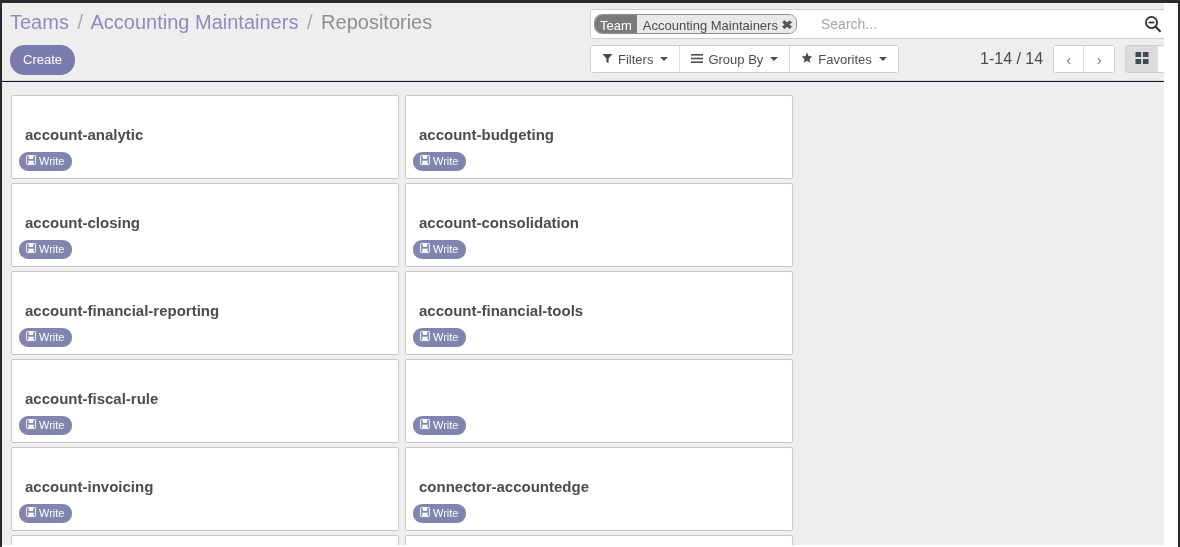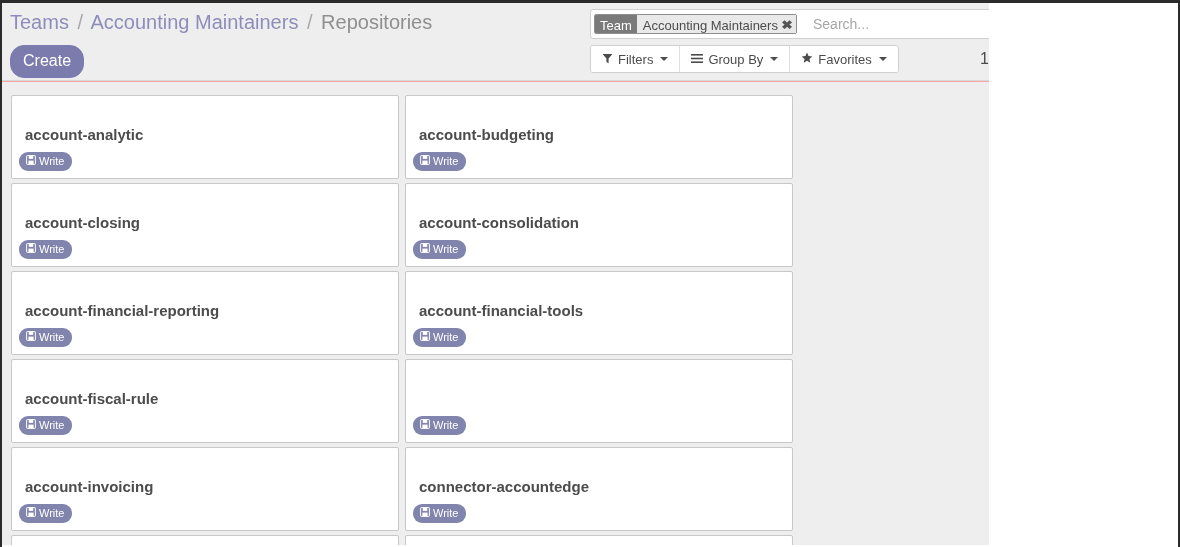--- a/index.html
+++ b/index.html
@@ -10,23 +10,23 @@
     font-family: "Liberation Sans", sans-serif;
   }
   body {
     background: #ffffff;
     border: 2px solid #2b2b2b;
     border-top-width: 3px;
     border-bottom-width: 0;
   }
   .page {
     position: relative;
-    width: 987px;
+    width: 1162px;
     height: 542px;
-    background: #fca5a5;
+    background: #0f172a;
     overflow: hidden;
     text-decoration: underline;
   }
 
   
   .control-panel {
     position: relative;
     height: 78px;
     background: #eeeeee;
     border-bottom: 1px solid #d8d8d8;
@@ -54,21 +54,21 @@
     color: #8f8f8f;
   }
 
   
   .create-btn {
     position: absolute;
     left: 8px; top: 42px;
     background: #7c7bad;
     border: 1px solid #7c7bad;
     color: #ffffff;
-    font-size: 16px;
+    font-size: 13px;
     line-height: 1;
     padding: 7px 12px 8px 12px;
     border-radius: 14px;
     cursor: pointer;
     font-family: "Liberation Sans", sans-serif;
   }
 
   
   .searchview {
     position: absolute;
@@ -78,21 +78,21 @@
     border: 1px solid #cfcfcf;
     border-radius: 3px;
     display: flex;
     align-items: center;
     padding: 0 4px 0 3px;
   }
   .facet {
     display: flex;
     align-items: stretch;
     height: 20px;
-    border-radius: 2px;
+    border-radius: 8px;
     overflow: hidden;
     font-size: 13px;
     flex: 0 0 auto;
     border: 1px solid #8f8f8f;
   }
   .facet-label {
     background: #7a7a7a;
     color: #ffffff;
     padding: 2px 5px 0 5px;
     line-height: 17px;
@@ -114,21 +114,21 @@
     cursor: pointer;
     line-height: 12px;
     transform: scaleX(1.15);
   }
   .search-input {
     flex: 1 1 auto;
     border: none;
     outline: none;
     font-size: 14px;
     color: #4c4c4c;
-    padding: 0 16px;
+    padding: 0 24px;
     background: transparent;
     font-family: "Liberation Sans", sans-serif;
   }
   .search-input::placeholder { color: #a6a6a6; }
   .search-magnifier {
     flex: 0 0 auto;
     width: 20px; height: 20px;
     margin-right: 2px;
     cursor: pointer;
   }

